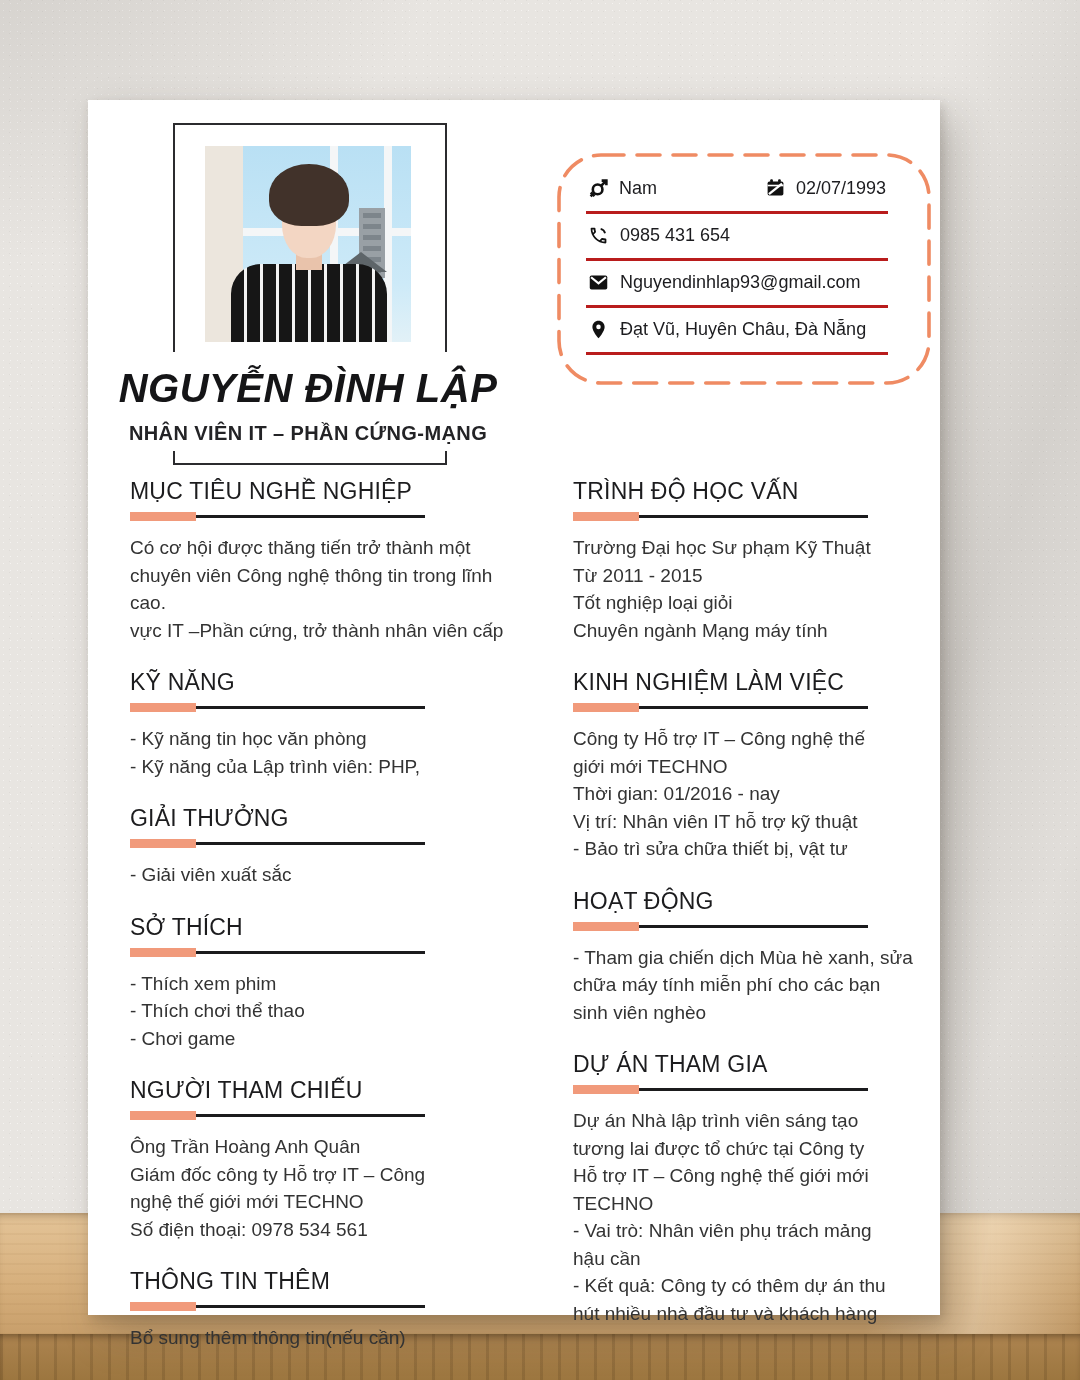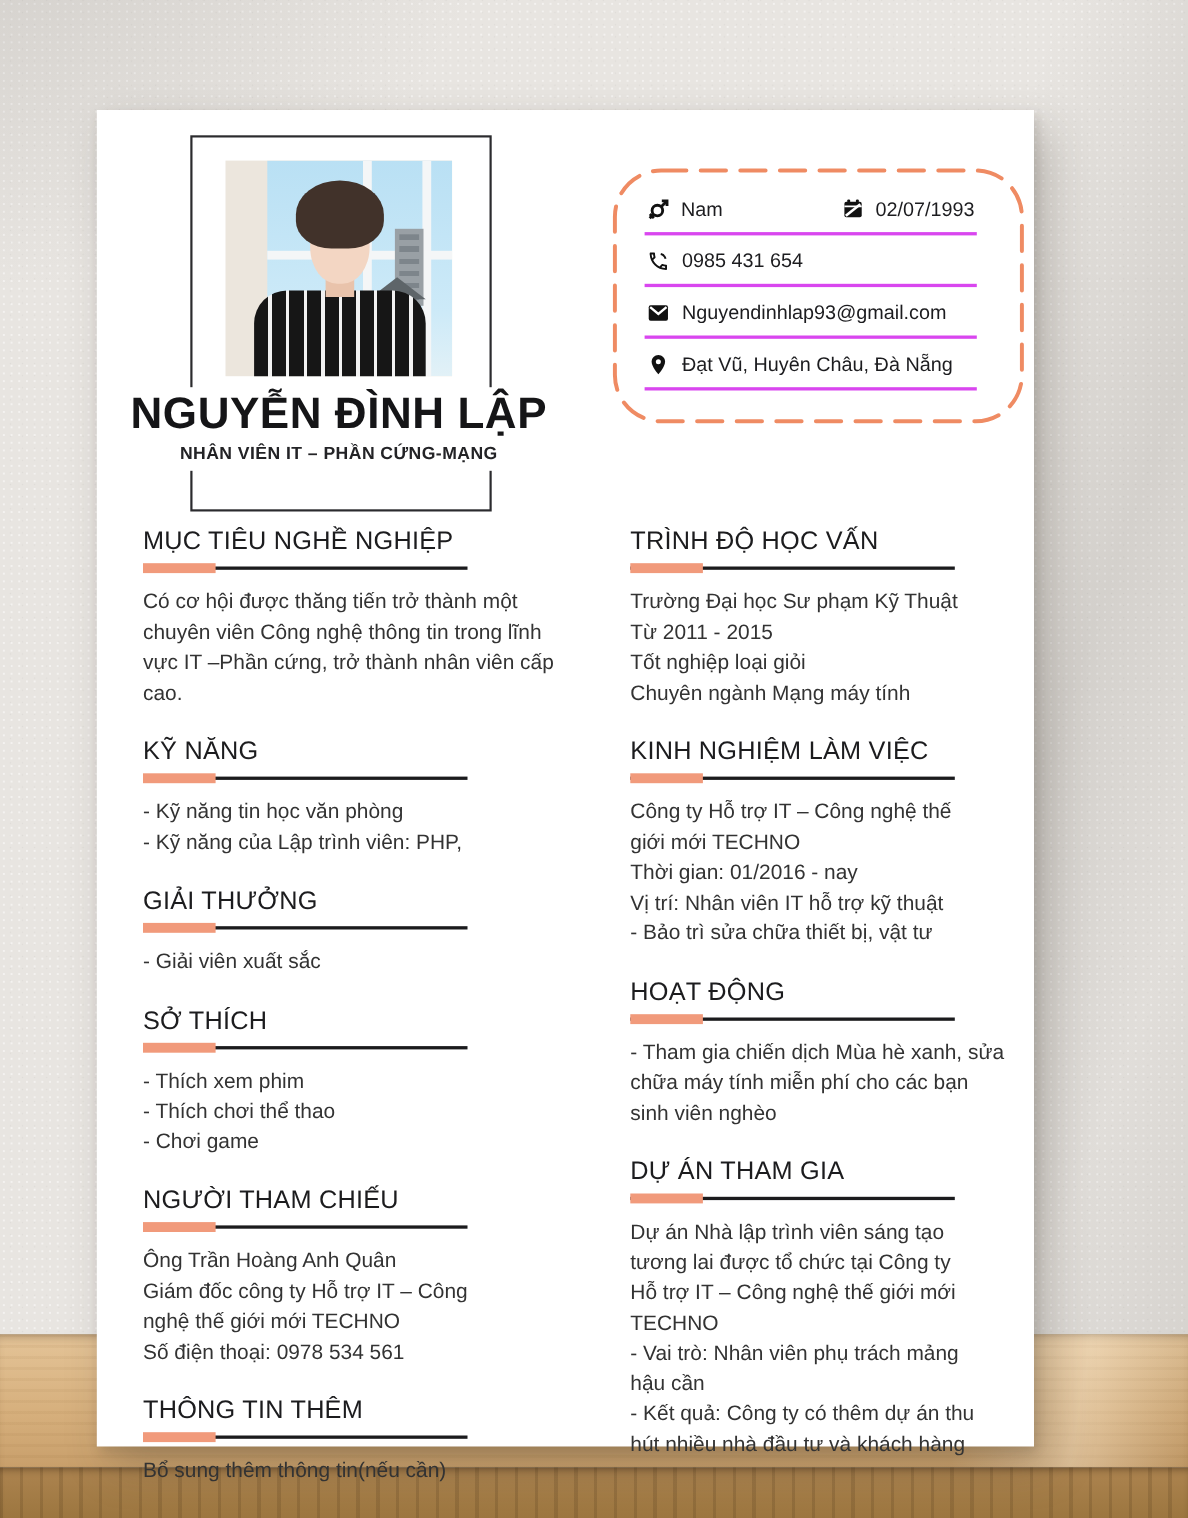--- a/index.html
+++ b/index.html
@@ -74,35 +74,35 @@
   .photo .shirt{
     position:absolute;left:26px;top:118px;width:156px;height:80px;
     background:repeating-linear-gradient(90deg,#161616 0 13px,#f2f2f2 13px 16px);
     border-radius:30px 30px 0 0;
   }
   .name-block{
     position:absolute;left:4px;top:252px;width:432px;
     background:var(--paper,#fff);text-align:center;padding:2px 0 6px;
   }
   .person-name{
-    margin:0;font-size:40px;font-weight:bold;color:#151517;
-    letter-spacing:.5px;white-space:nowrap;line-height:1.1;
+    margin:12px;font-size:40px;font-weight:bold;color:#151517;
+    letter-spacing:.5px;white-space:nowrap;line-height:1.1;font-style:italic;
   }
   .person-title{
-    margin:6px 0 0;font-size:16px;font-weight:bold;color:#232326;
+    margin:6px 0 0;font-size:20px;font-weight:bold;color:#232326;
     letter-spacing:.4px;white-space:nowrap;
   }
   
   .contact-box{position:absolute;left:468px;top:52px;width:376px;height:234px;}
   .dash-border{position:absolute;inset:0;}
   .dash-border rect{fill:none;stroke:var(--dash-orange,#ef8b63);stroke-width:3.6;stroke-dasharray:23 13;stroke-linecap:round;}
   .contact-rows{position:absolute;left:30px;top:26px;width:302px;}
   .contact-row{
-    display:flex;align-items:center;gap:11px;
-    border-bottom:3px solid #d946ef;
+    display:flex;align-items:flex-start;gap:11px;
+    border-bottom:3px solid #b91c1c;
     padding:0 2px 9px;margin-bottom:11px;height:24px;
     font-size:18px;color:#1c1c1f;
   }
   .contact-row.row-split{justify-content:space-between;}
   .contact-cell{display:flex;align-items:center;gap:10px;}
   .cicon{width:21px;height:21px;flex:0 0 auto;}
   .cicon path,.cicon rect,.cicon polyline,.cicon circle,.cicon line{vector-effect:non-scaling-stroke;}
   
   .col{position:absolute;top:378px;}
   .col-left{left:42px;width:368px;}
@@ -208,22 +208,22 @@
     <div class="col col-left">
         <section class="cv-section">
           <h2 class="sec-heading">MỤC TIÊU NGHỀ NGHIỆP</h2>
           <div class="sec-underline">
             <span class="line"></span>
             <span class="chip"></span>
           </div>
           <div class="sec-body">
             <div class="sec-line">Có cơ hội được thăng tiến trở thành một</div>
             <div class="sec-line">chuyên viên Công nghệ thông tin trong lĩnh</div>
+            <div class="sec-line">cao.</div>
             <div class="sec-line">vực IT –Phần cứng, trở thành nhân viên cấp</div>
-            <div class="sec-line">cao.</div>
           </div>
         </section>
         <section class="cv-section">
           <h2 class="sec-heading">KỸ NĂNG</h2>
           <div class="sec-underline">
             <span class="line"></span>
             <span class="chip"></span>
           </div>
           <div class="sec-body">
             <div class="sec-line">- Kỹ năng tin học văn phòng</div>

